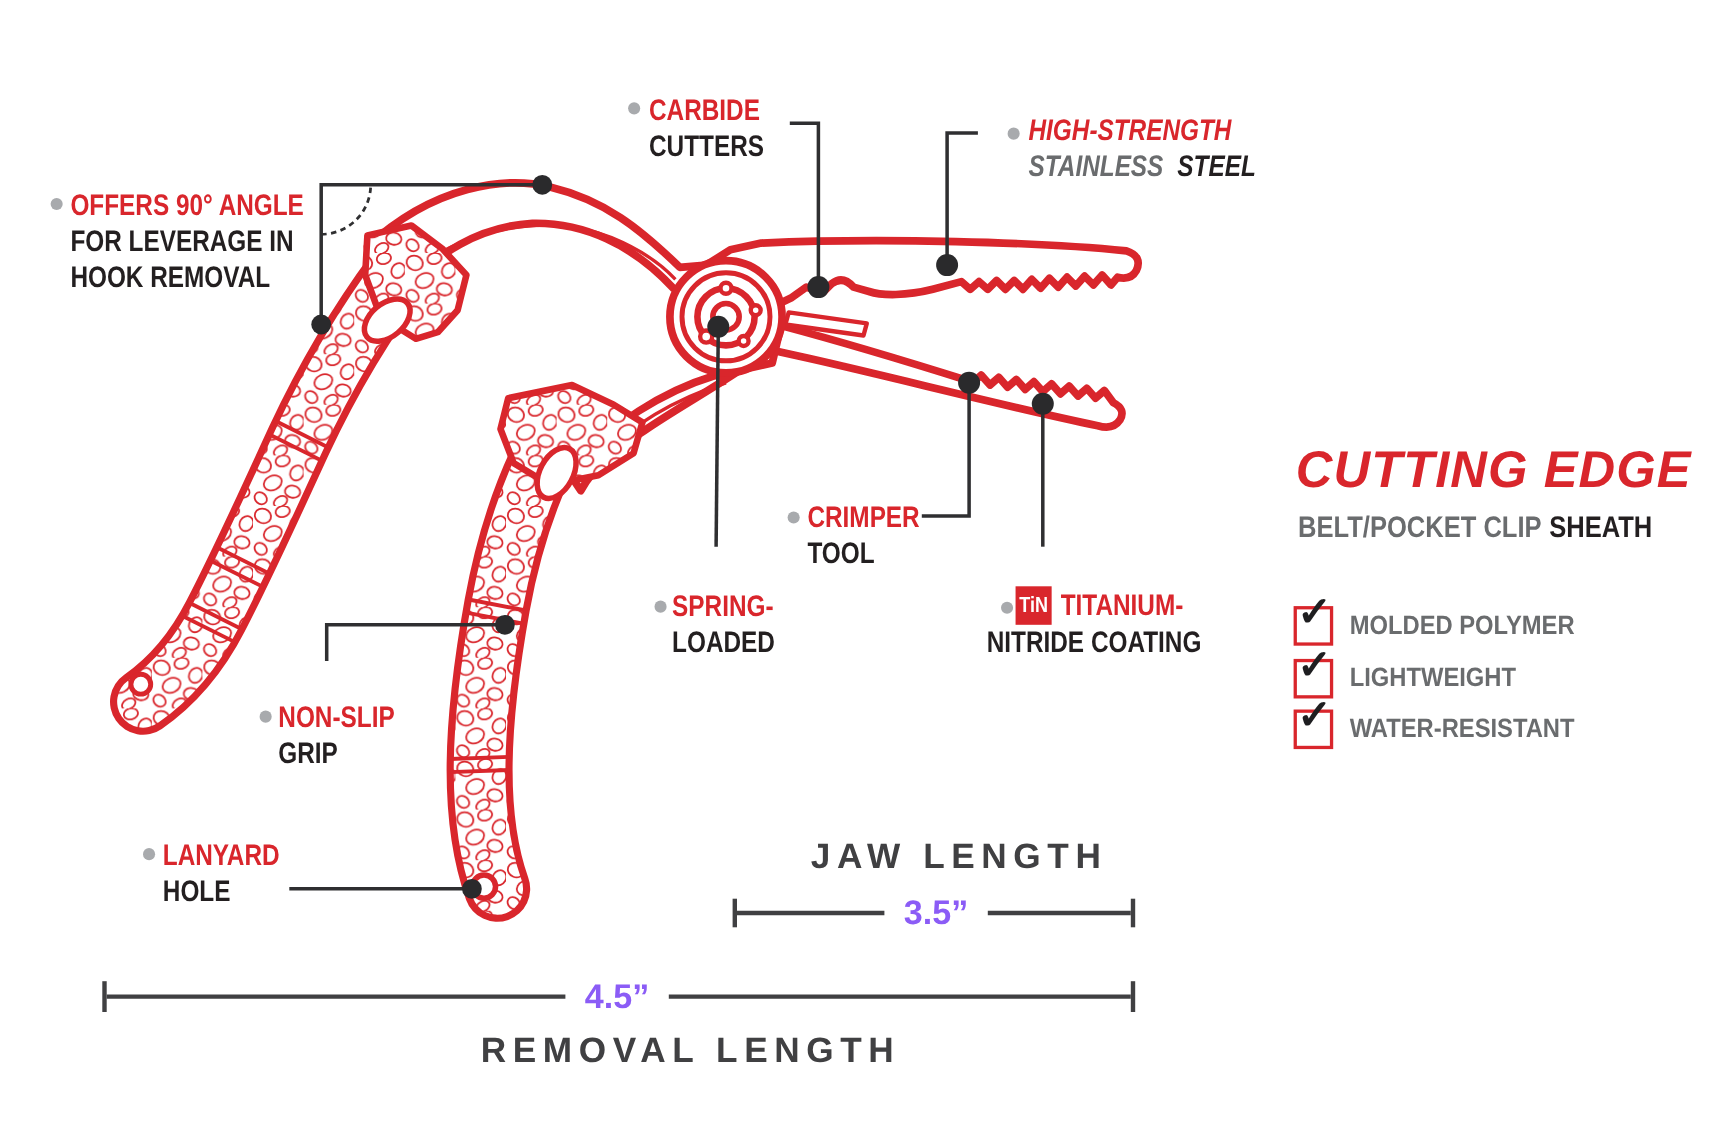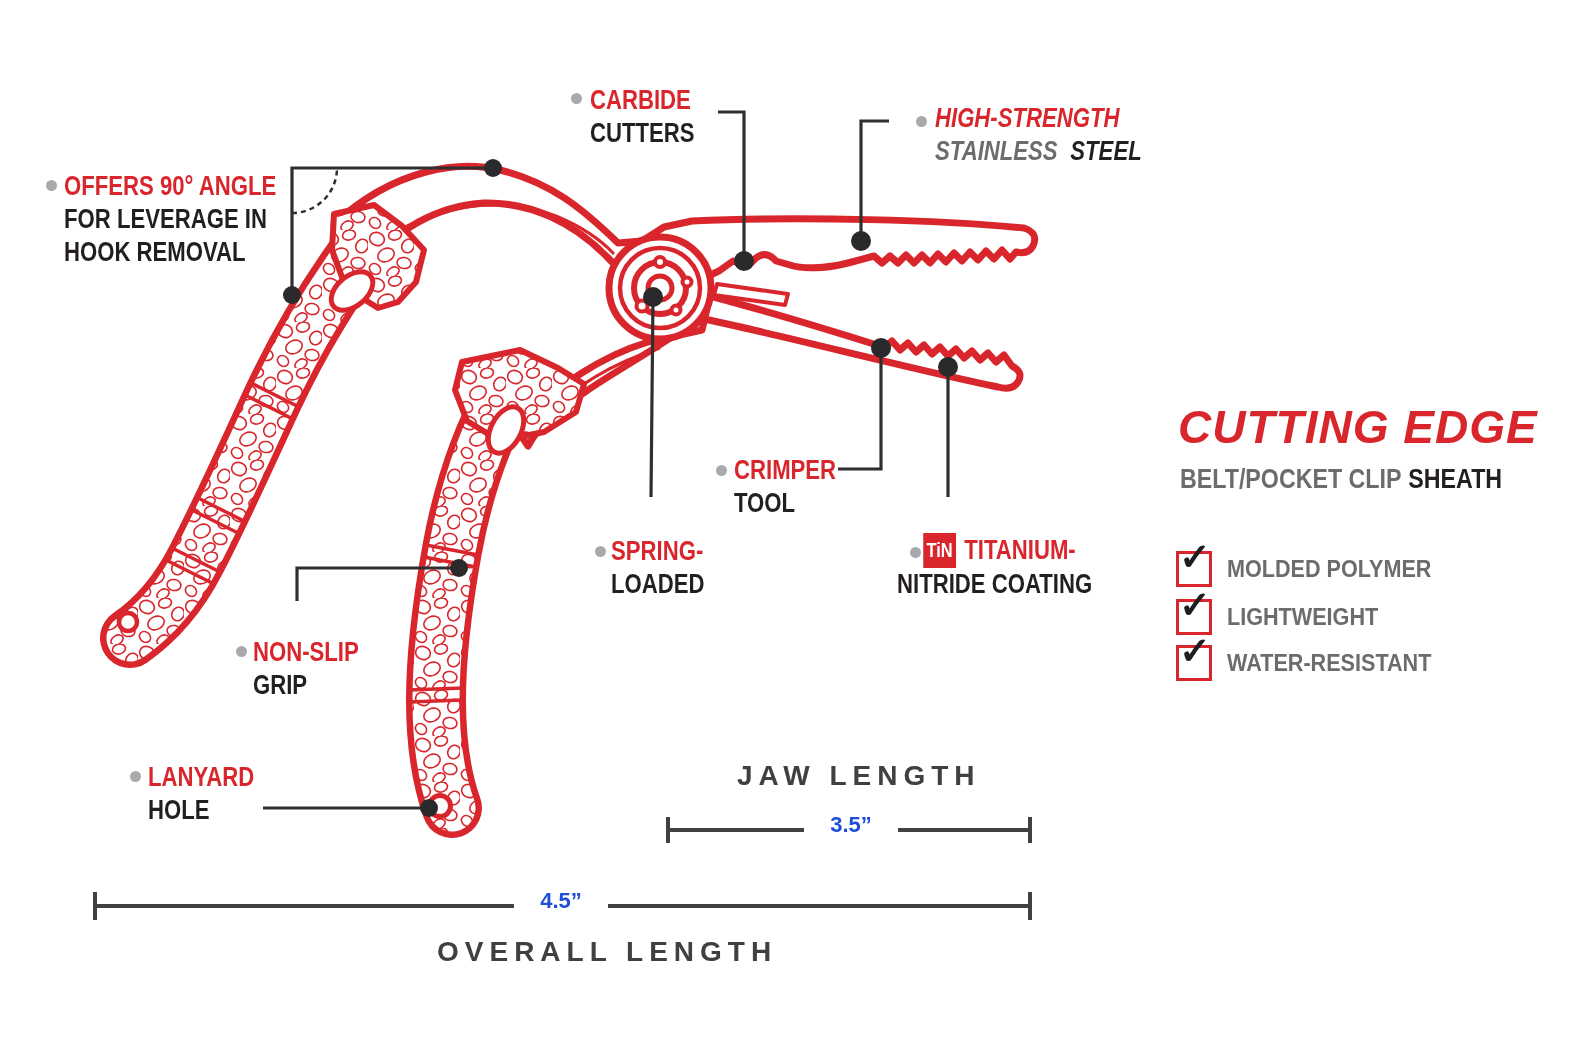--- a/index.html
+++ b/index.html
@@ -19,23 +19,23 @@
                color:#D9262C;white-space:nowrap;transform:scaleX(.98);transform-origin:0 0;letter-spacing:1px;}
   .panel-sub{position:absolute;left:1180px;top:464px;font-size:27px;font-weight:bold;white-space:nowrap;
              transform:scaleX(.86);transform-origin:0 0;color:#231F20;}
   .panel-sub .g{color:#6A6C6E;}
   .panel-sub .dk{margin-left:8px;color:#231F20;}
   .feat{position:absolute;left:1176px;display:flex;align-items:center;height:36px;}
   .feat .box{position:relative;width:30px;height:30px;border:3px solid #D9262C;margin-right:15px;flex:0 0 auto;}
   .feat .chk{position:absolute;left:0px;top:-16px;font-size:38px;font-weight:bold;color:#1E1E20;line-height:1;}
   .feat .ftxt{display:inline-block;font-size:24px;font-weight:bold;color:#6A6C6E;white-space:nowrap;
               transform:scaleX(.9);transform-origin:0 50%;}
-  .dim-label{position:absolute;text-align:center;font-size:28px;font-weight:bold;letter-spacing:6px;
+  .dim-label{position:absolute;text-align:center;font-size:32px;font-weight:bold;letter-spacing:6px;
              color:#404042;white-space:nowrap;}
-  .dim-value{position:absolute;text-align:center;font-size:22px;font-weight:bold;color:#1d4ed8;white-space:nowrap;}
+  .dim-value{position:absolute;text-align:center;font-size:31px;font-weight:bold;color:#8b5cf6;white-space:nowrap;}
 </style>
 </head>
 <body>
 
 <div id="stage">
 
   <svg id="art" width="1574" height="1038" viewBox="0 0 1574 1038">
     <defs>
       <pattern id="peb" width="46" height="46" patternUnits="userSpaceOnUse">
         <rect width="46" height="46" fill="#ffffff"></rect>
@@ -235,15 +235,15 @@
   <div class="feat" style="top:645px;">
     <span class="box">
       <span class="chk">✓</span>
     </span>
     <span class="ftxt">WATER-RESISTANT</span>
   </div>
 
   <div class="dim-label" style="left:737px;top:760px;width:240px;">JAW LENGTH</div>
   <div class="dim-value" style="left:806px;top:812px;width:90px;">3.5”</div>
   <div class="dim-value" style="left:516px;top:888px;width:90px;">4.5”</div>
-  <div class="dim-label" style="left:437px;top:936px;width:250px;">OVERALL LENGTH</div>
+  <div class="dim-label" style="left:437px;top:936px;width:250px;">REMOVAL LENGTH</div>
 
 </div>
 
 </body></html>

